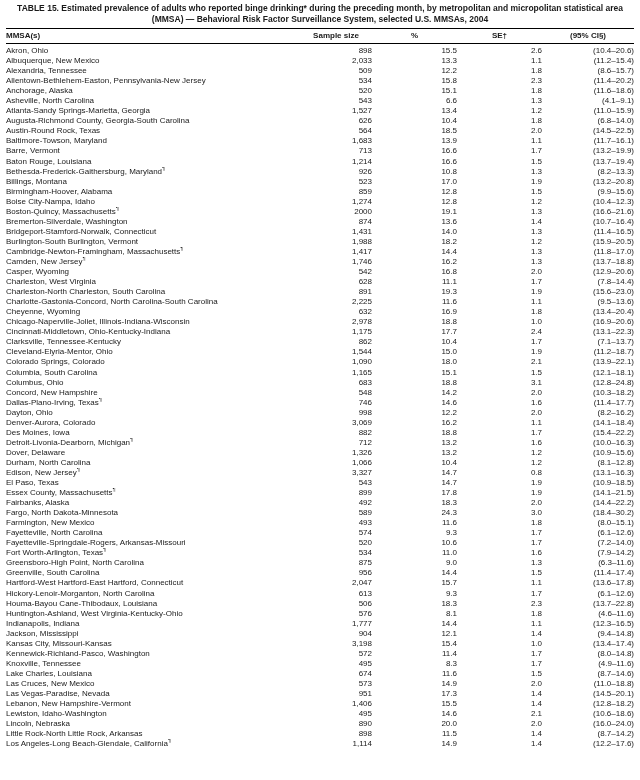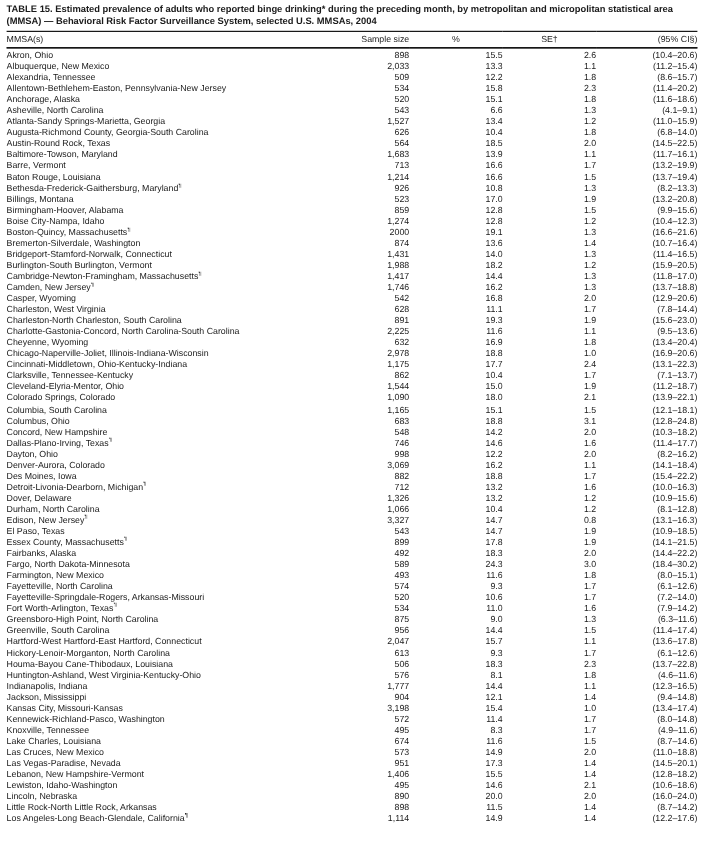--- a/index.html
+++ b/index.html
@@ -1,27 +1,27 @@
 <!DOCTYPE html>
 <html><head>
 <meta charset="utf-8">
 <style>
   html,body{margin:0;padding:0;background:#fff;}
   body{width:640px;height:780px;overflow:hidden;font-family:"Liberation Sans","DejaVu Sans",sans-serif;color:#1a1a1a;}
   .page{padding:3px 6px 0 6px;}
-  .title{font-size:8.5px;font-weight:bold;line-height:11px;letter-spacing:0;color:#1a1a1a;margin:0 0 3px 0;}
+  .title{font-size:8.5px;font-weight:bold;line-height:11px;letter-spacing:0;color:#1a1a1a;margin:0 0 3px 0;text-align:center;}
   table{width:100%;border-collapse:collapse;table-layout:fixed;}
   col.c-name{width:294px;}
   col.c-n{width:72px;}
   col.c-pct{width:85px;}
   col.c-se{width:85px;}
   col.c-ci{width:92px;}
-  thead th{border-top:1px solid #000;border-bottom:1px solid #000;font-size:8px;font-weight:normal;padding:2px 0 3px 0;white-space:nowrap;}
+  thead th{border-top:1px solid #000;border-bottom:1px solid #000;font-size:8px;font-weight:bold;padding:2px 0 3px 0;white-space:nowrap;}
   th.h-left{text-align:left;}
-  th.h-right{text-align:right;margin-top:45px;}
+  th.h-right{text-align:center;margin-top:45px;}
   th.h-center{text-align:center;}
   tbody td{font-size:8px;line-height:10.05px;padding:0;white-space:nowrap;overflow:hidden;}
   td.name{text-align:left;}
   td.num{text-align:right;}
   tbody tr:first-child td{padding-top:2px;margin-top:48px;}
   sup{font-size:6px;line-height:0;vertical-align:super;}
 </style>
 </head>
 <body>
 

